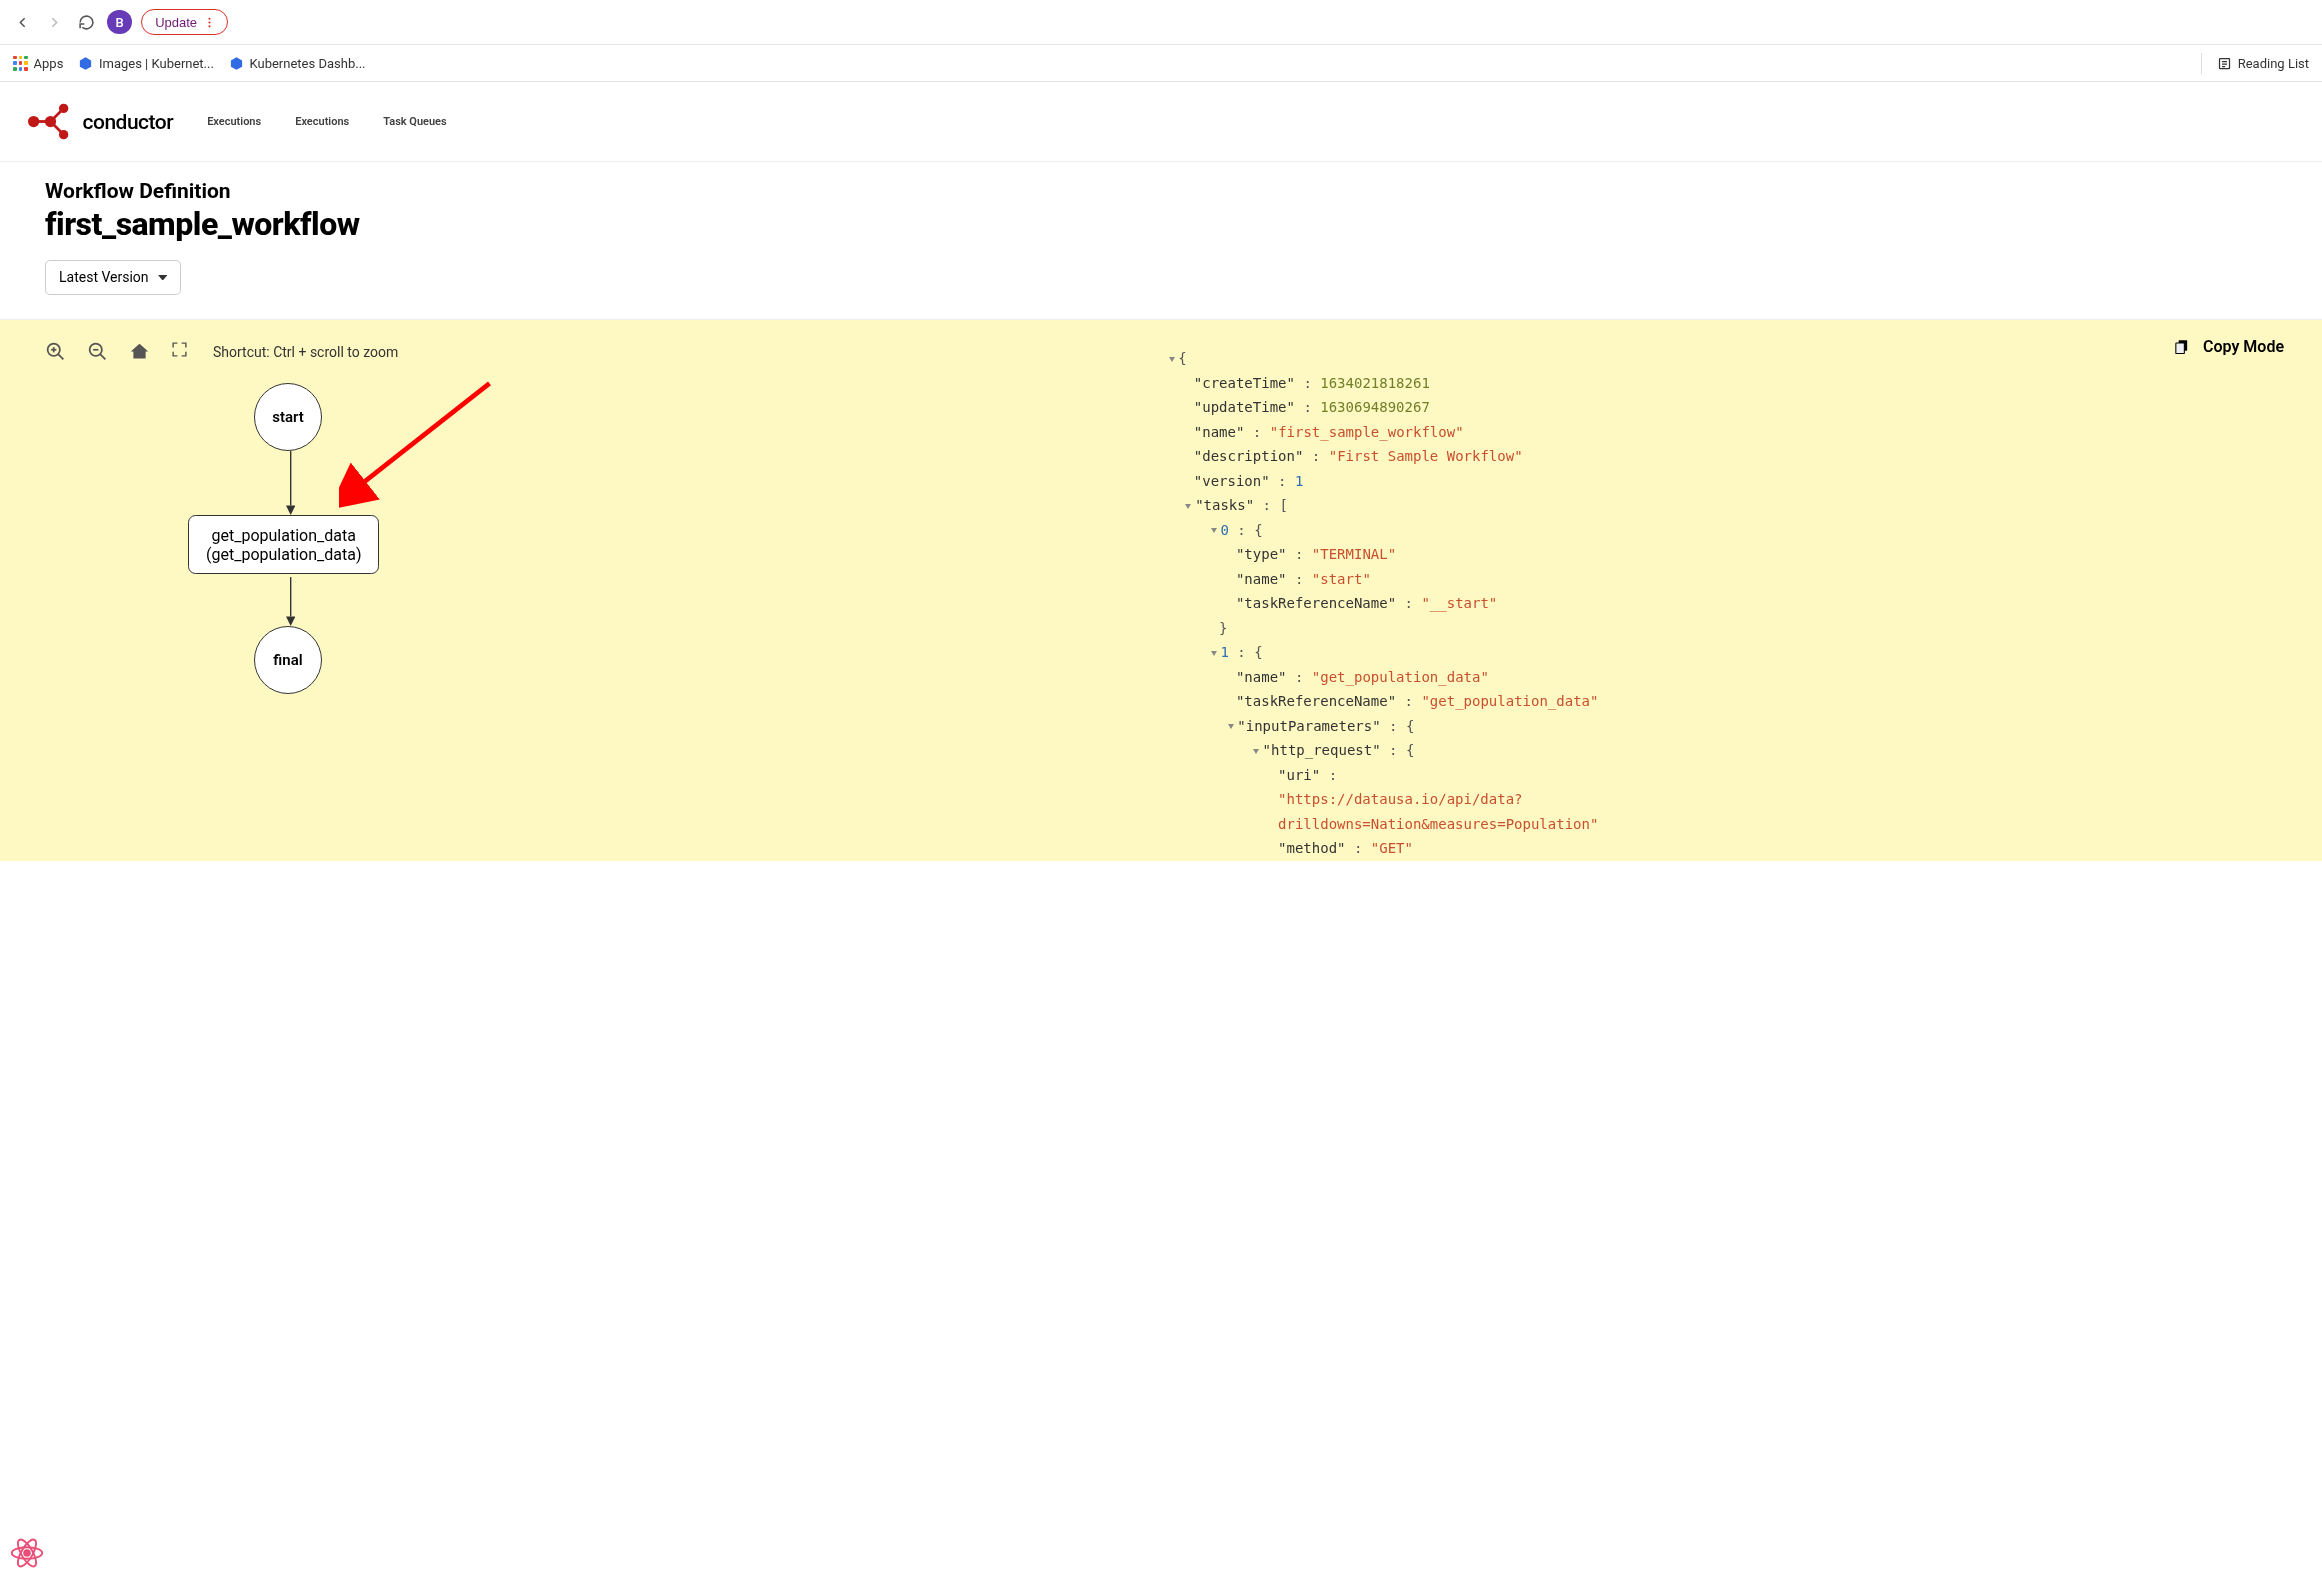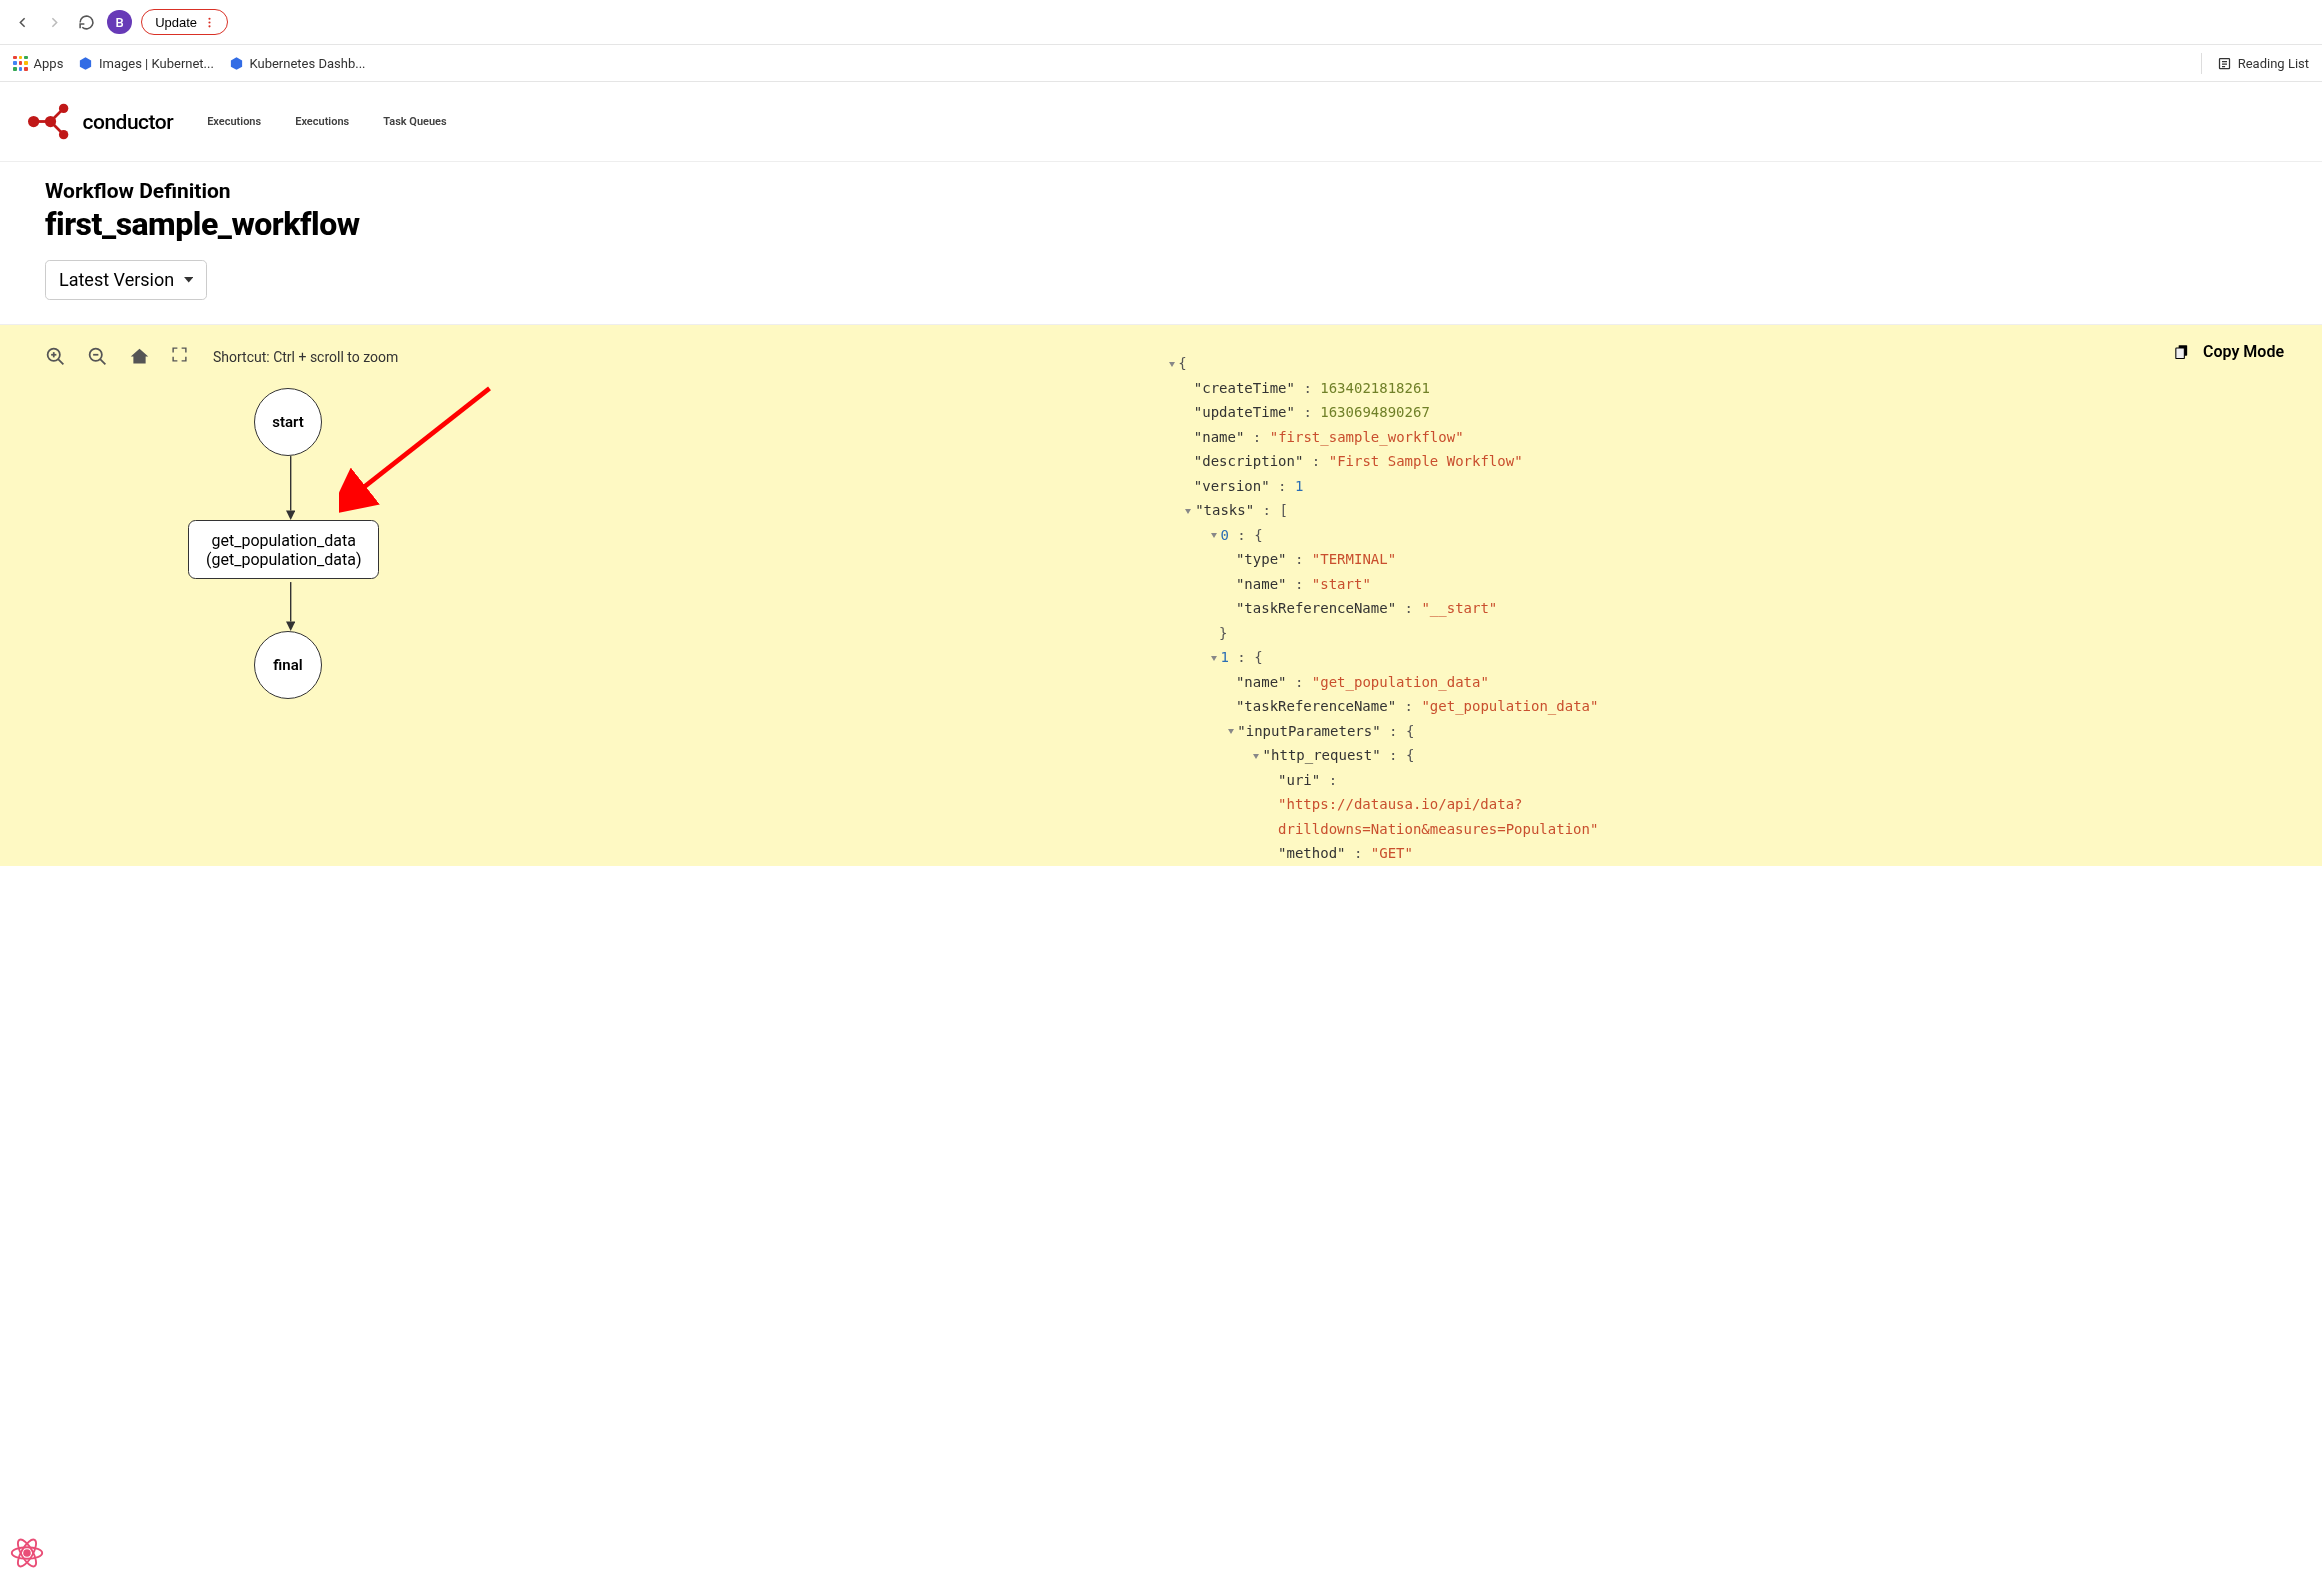--- a/index.html
+++ b/index.html
@@ -7,40 +7,40 @@
 
   
   .browser-toolbar { display: flex; align-items: center; gap: 9.4px; padding: 5.6px 11.3px; border-bottom: 0.9px solid #e5e5e5; height: 45px; }
   .nav-btn { width: 22.6px; height: 22.6px; display: flex; align-items: center; justify-content: center; color: #555; cursor: pointer; }
   .nav-btn.disabled { color: #bbb; }
   .url-bar { flex: 1; background: #f1f3f4; border-radius: 19px; height: 32px; display: flex; align-items: center; padding: 0 13px; gap: 9.4px; font-size: 14px; }
   .url-host { color: #000; }
   .url-path { color: #5f6368; }
   .url-star { color: #5f6368; margin-left: auto; }
   .profile-badge { width: 24.5px; height: 24.5px; border-radius: 50%; background: #673ab7; color: #fff; display: flex; align-items: center; justify-content: center; font-size: 13px; font-weight: 500; }
-  .update-btn { border: 0.9px solid #d93025; color: #000000; border-radius: 15px; padding: 4.7px 11.3px 4.7px 13px; font-size: 13px; display: flex; align-items: center; gap: 5.6px; cursor: pointer; background: #fff; }
+  .update-btn { border: 0.9px solid #d93025; color: #701a75; border-radius: 15px; padding: 4.7px 11.3px 4.7px 13px; font-size: 13px; display: flex; align-items: center; gap: 5.6px; cursor: pointer; background: #fff; }
 
   .bookmarks-bar { display: flex; align-items: center; gap: 15px; padding: 7.5px 13px; border-bottom: 0.9px solid #e5e5e5; font-size: 13px; }
   .bm-item { display: flex; align-items: center; gap: 5.6px; color: #333; cursor: pointer; }
   .bm-spacer { flex: 1; }
   .k8s-icon { width: 15px; height: 15px; }
   .apps-grid { width:15px; height:15px; display:grid; grid-template-columns:repeat(3,3.8px); grid-template-rows:repeat(3,3.8px); gap:1.9px; }
   .apps-grid span { width:3.8px; height:3.8px; border-radius:0.9px; }
   .c1{background:#ea4335}.c2{background:#fbbc04}.c3{background:#34a853}.c4{background:#4285f4}.c5{background:#ea4335}.c6{background:#fbbc04}.c7{background:#34a853}.c8{background:#4285f4}.c9{background:#ea4335}
 
   
   .app-nav { display: flex; align-items: center; gap: 34px; padding: 17px 26px; border-bottom: 0.9px solid #eee; }
   .logo { display:flex; align-items:center; gap:7.5px; }
   .nav-link { font-size: 11px; font-weight: 600; color: #404040; cursor: pointer; }
 
   
   .page-head { padding: 17px 45px 24.5px; border-bottom: 0.9px solid #eee; }
   .page-sub { font-size: 21px; font-weight: 700; }
   .page-title { font-size: 32px; font-weight: 800; letter-spacing: -0.5px; margin-top: 1.9px; }
-  .version-select { margin-top: 17px; border: 0.9px solid #ccc; border-radius: 4.7px; padding: 8.5px 13px; display: inline-flex; align-items: center; gap: 9.4px; font-size: 18px; background: #fff; cursor: pointer; }
+  .version-select { margin-top: 17px; border: 0.9px solid #ccc; border-radius: 4.7px; padding: 8.5px 13px; display: inline-flex; align-items: center; gap: 9.4px; font-size: 14px; background: #fff; cursor: pointer; }
 
   
   .main { background: #fef9c3; display: flex; min-height: 527px; }
   .canvas-pane { flex: 1; position: relative; }
   .json-pane { flex: 1; padding-top: 26px; position: relative; }
 
   .canvas-toolbar { display: flex; align-items: center; gap: 21px; padding: 21px 45px; }
   .tool-icon { width: 21px; height: 21px; color: #555; cursor: pointer; }
   .shortcut-text { font-size: 14px; color: #333; }
 

